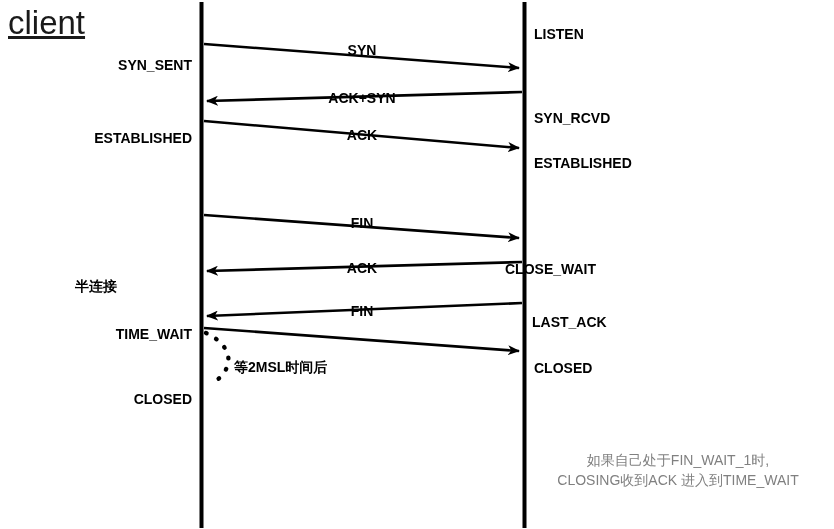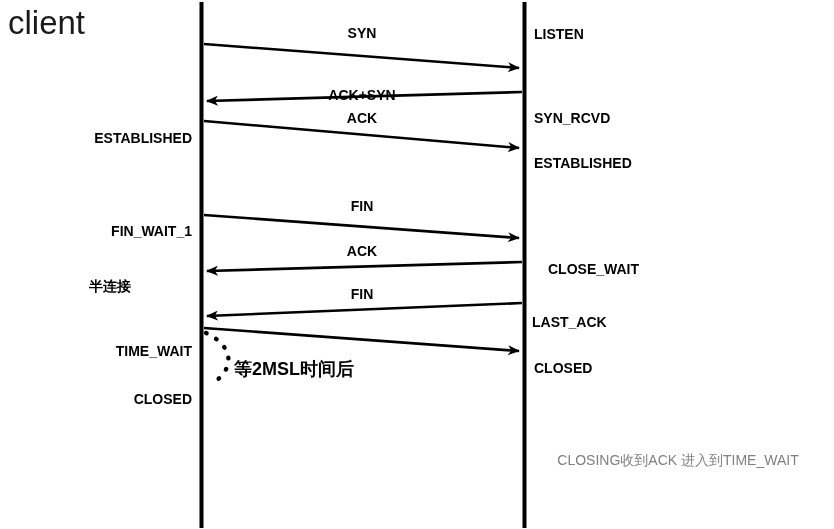--- a/index.html
+++ b/index.html
@@ -26,20 +26,21 @@
   }
   .party-title {
     position: absolute;
     font-family: "Liberation Sans", sans-serif;
     font-weight: 400;
     font-size: 33px;
     color: #1a1a1a;
     letter-spacing: 0px;
     white-space: nowrap;
     line-height: 1;
+    text-decoration: underline;
   }
   .state-label {
     position: absolute;
     font-family: "Liberation Sans", sans-serif;
     font-weight: bold;
     font-size: 14px;
     color: #000000;
     white-space: nowrap;
     line-height: 1;
   }
@@ -51,26 +52,27 @@
   }
   .msg-label {
     position: absolute;
     font-family: "Liberation Sans", sans-serif;
     font-weight: bold;
     font-size: 14px;
     color: #000000;
     white-space: nowrap;
     text-align: center;
     line-height: 1;
+    margin-top: 17px;
   }
   .note-cn {
     position: absolute;
     font-family: "Liberation Sans", sans-serif;
     font-weight: bold;
-    font-size: 18px;
+    font-size: 14px;
     color: #000000;
     white-space: nowrap;
     line-height: 1;
   }
   .footnote {
     position: absolute;
     font-family: "Liberation Sans", sans-serif;
     font-weight: 400;
     font-size: 14px;
     color: #808080;
@@ -110,38 +112,39 @@
     <line x1="522" y1="303" x2="207" y2="316" stroke="#000000" stroke-width="2.6" marker-end="url(#arrowLeft)"></line>
 
     <line x1="204" y1="328" x2="519" y2="351" stroke="#000000" stroke-width="2.6" marker-end="url(#arrowRight)"></line>
 
     <path d="M 206 333 C 232 345, 238 368, 210 385" fill="none" stroke="#000000" stroke-width="4.4" stroke-linecap="round" stroke-dasharray="0.6 11"></path>
   </svg>
 
   <div class="party-title" style="left:8px; top:6px;">client</div>
 
   <div class="msg-label" style="left:252px; top:26px; width:220px;">SYN</div>
-  <div class="msg-label" style="left:252px; top:88px; width:220px;">ACK+SYN</div>
+  <div class="msg-label" style="left:252px; top:74px; width:220px;">ACK+SYN</div>
   <div class="msg-label" style="left:252px; top:111px; width:220px;">ACK</div>
   <div class="msg-label" style="left:252px; top:199px; width:220px;">FIN</div>
   <div class="msg-label" style="left:252px; top:244px; width:220px;">ACK</div>
   <div class="msg-label" style="left:252px; top:287px; width:220px;">FIN</div>
 
+  <div class="state-label state-left" style="left:0px; top:58px; width:192px;">SYN_SENT</div>
   <div class="state-label state-left" style="left:0px; top:131px; width:192px;">ESTABLISHED</div>
-  <div class="state-label state-left" style="left:0px; top:224px; width:192px;">FIN_WAIT_1</div>
-  <div class="state-label state-left" style="left:14px; top:279px; width:192px; text-align:center;">半连接</div>
-  <div class="state-label state-left" style="left:0px; top:344px; width:192px;">TIME_WAIT</div>
+  <div class="state-label state-left" style="left:0px; top:279px; width:192px; text-align:center;">半连接</div>
+  <div class="state-label state-left" style="left:0px; top:327px; width:192px;">TIME_WAIT</div>
   <div class="state-label state-left" style="left:0px; top:392px; width:192px;">CLOSED</div>
 
   <div class="state-label state-right" style="left:534px; top:27px;">LISTEN</div>
   <div class="state-label state-right" style="left:534px; top:111px;">SYN_RCVD</div>
   <div class="state-label state-right" style="left:534px; top:156px;">ESTABLISHED</div>
-  <div class="state-label state-right" style="left:548px; top:262px;">CLOSE_WAIT</div>
+  <div class="state-label state-right" style="left:505px; top:262px;">CLOSE_WAIT</div>
   <div class="state-label state-right" style="left:532px; top:315px;">LAST_ACK</div>
   <div class="state-label state-right" style="left:534px; top:361px;">CLOSED</div>
 
   <div class="note-cn" style="left:234px; top:360px;">等2MSL时间后</div>
 
   <div class="footnote" style="left:528px; top:450px; width:300px;">
+    <div>如果自己处于FIN_WAIT_1时,</div>
     <div>CLOSING收到ACK 进入到TIME_WAIT</div>
   </div>
 
 </div>
 
 </body></html>

